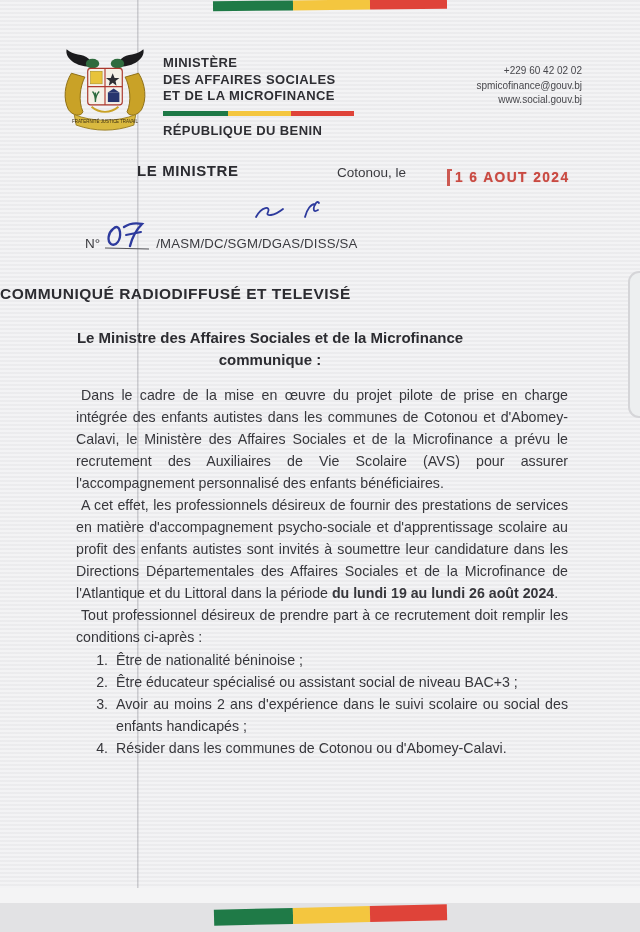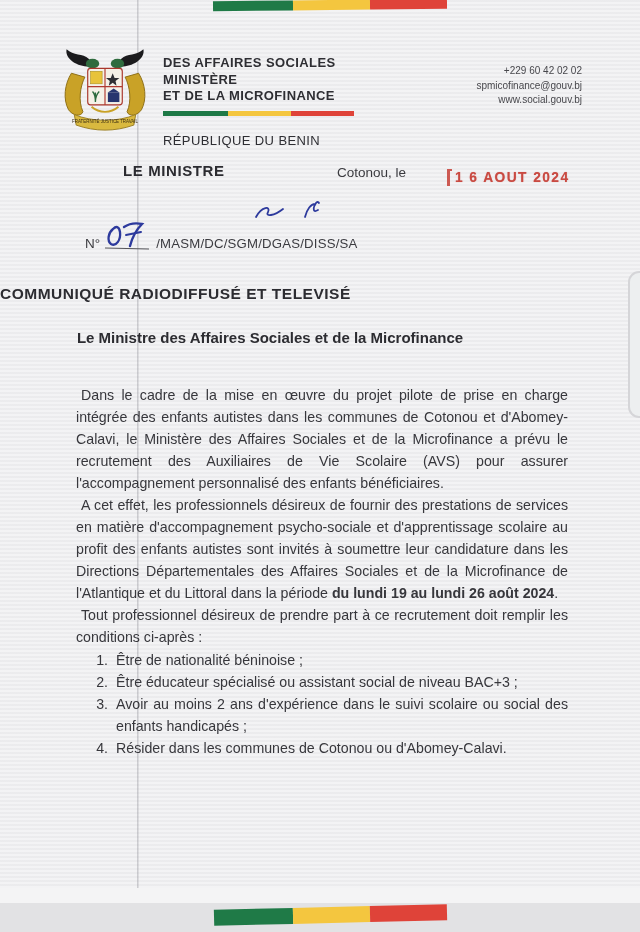--- a/index.html
+++ b/index.html
@@ -35,24 +35,24 @@
   .seg-yellow{background:var(--flag-yellow);width:33%;}
   .seg-red{background:var(--flag-red);width:33%;}
   
   .bottom-white{position:absolute;left:0;top:888px;width:640px;height:16px;background:#f4f4f5;}
   .bottom-band{position:absolute;left:0;top:903px;width:640px;height:29px;background:#e2e2e4;}
   
   .logo{position:absolute;left:57px;top:45px;width:96px;height:92px;}
   .ministry-block{position:absolute;left:163px;top:55px;}
   .ministry-line{font-weight:bold;font-size:13px;line-height:16.5px;letter-spacing:.4px;color:#2e2e33;}
   .mini-stripe{display:flex;width:191px;height:5px;margin-top:6px;}
-  .republic{font-weight:normal;font-size:13px;letter-spacing:.4px;color:#2e2e33;margin-top:17px;}
+  .republic{font-weight:bold;font-size:13px;letter-spacing:.4px;color:#2e2e33;margin-top:7px;}
   .contact{position:absolute;right:58px;top:64px;text-align:right;font-size:10px;line-height:14.5px;color:#47474c;}
   
-  .minister-label{position:absolute;left:123px;top:162px;font-weight:bold;font-size:15px;letter-spacing:.6px;color:#2b2b30;}
+  .minister-label{position:absolute;left:137px;top:162px;font-weight:bold;font-size:15px;letter-spacing:.6px;color:#2b2b30;}
   .place-line{position:absolute;left:337px;top:165px;font-size:13.5px;color:#3a3a3f;}
   .stamp{position:absolute;left:447px;top:169px;display:flex;align-items:flex-start;gap:3px;color:var(--stamp-red);}
   .stamp-bracket{width:5px;height:17px;border-left:3px solid var(--stamp-red);border-top:2.5px solid var(--stamp-red);opacity:.9;}
   .stamp-text{font-weight:bold;font-size:14.5px;letter-spacing:1.5px;transform:scaleX(.95);transform-origin:left;
     text-shadow:0 0 1px rgba(201,74,66,.55);white-space:nowrap;}
   
   .ref-row{position:absolute;left:85px;top:218px;display:flex;align-items:flex-end;}
   .ref-prefix{font-size:13.5px;color:#3b3b40;padding-bottom:5px;}
   .ref-hand{margin:0 2px;}
   .ref-code{font-size:13.2px;letter-spacing:.2px;color:#3b3b40;padding-bottom:5px;white-space:nowrap;}
@@ -104,22 +104,22 @@
       <path d="M40,59 C40,54 39,50 37,48 M40,59 C40,54 42,50 44,48 M40,59 L40,49" stroke="#2e6b3e" stroke-width="1.4" fill="none"></path>
       <rect x="53" y="49" width="12" height="10" fill="#27356e"></rect>
       <path d="M53,49 L59,45 L65,49 Z" fill="#27356e"></path>
       <path d="M36,64 C44,71 56,71 64,64" stroke="#c9a227" stroke-width="2" fill="none"></path>
       <path d="M18,72 C36,80 64,80 82,72 L80,83 C60,90 40,90 20,83 Z" fill="#d9b93f" stroke="#9a7d20" stroke-width="1"></path>
       <text x="50" y="81" font-size="4.6" text-anchor="middle" fill="#3a2c12" font-family="Liberation Sans, sans-serif">FRATERNITÉ JUSTICE TRAVAIL</text>
     </svg>
   </div>
 
   <div class="ministry-block">
+    <div class="ministry-line">MINISTÈRE</div>
     <div class="ministry-line">DES AFFAIRES SOCIALES</div>
-    <div class="ministry-line">MINISTÈRE</div>
     <div class="ministry-line">ET DE LA MICROFINANCE</div>
     <div class="mini-stripe">
       <div class="seg seg-green"></div>
       <div class="seg seg-yellow"></div>
       <div class="seg seg-red"></div>
     </div>
     <div class="republic">RÉPUBLIQUE DU BENIN</div>
   </div>
 
   <div class="contact">
@@ -154,20 +154,21 @@
   </span>
   <span class="scribble scribble-2">
     <svg width="22" height="22">
         <path d="M5,18 C7,10 11,5 15,5 C13,10 13,14 18,11 M15,6 C16,3 18,2 19,4" fill="none" stroke="var(--ink-blue)" stroke-width="1.8" stroke-linecap="round"></path>
       </svg>
   </span>
 
   <div class="com-title">COMMUNIQUÉ RADIODIFFUSÉ ET TELEVISÉ</div>
   <div class="com-subtitle">
     <div>Le Ministre des Affaires Sociales et de la Microfinance</div>
+    <div>communique :</div>
   </div>
 
   <div class="body-text">
     <p>Dans le cadre de la mise en œuvre du projet pilote de prise en charge intégrée des enfants autistes dans les communes de Cotonou et d'Abomey-Calavi, le Ministère des Affaires Sociales et de la Microfinance a prévu le recrutement des Auxiliaires de Vie Scolaire (AVS) pour assurer l'accompagnement personnalisé des enfants bénéficiaires.</p>
     <p><span>A cet effet, les professionnels désireux de fournir des prestations de services en matière d'accompagnement psycho-sociale et d'apprentissage scolaire au profit des enfants autistes sont invités à soumettre leur candidature dans les Directions Départementales des Affaires Sociales et de la Microfinance de l'Atlantique et du Littoral dans la période </span><span class="bold">du lundi 19 au lundi 26 août 2024</span><span>.</span></p>
     <p>Tout professionnel désireux de prendre part à ce recrutement doit remplir les conditions ci-après :</p>
     <ol class="conditions">
       <li>Être de nationalité béninoise ;</li>
       <li>Être éducateur spécialisé ou assistant social de niveau BAC+3 ;</li>
       <li>Avoir au moins 2 ans d'expérience dans le suivi scolaire ou social des enfants handicapés ;</li>

